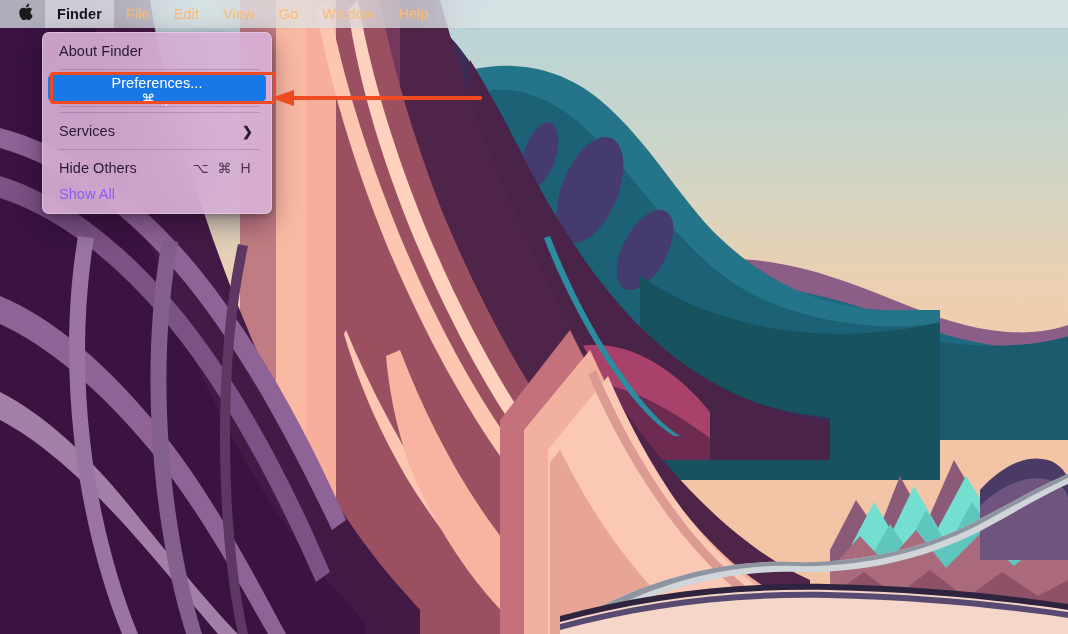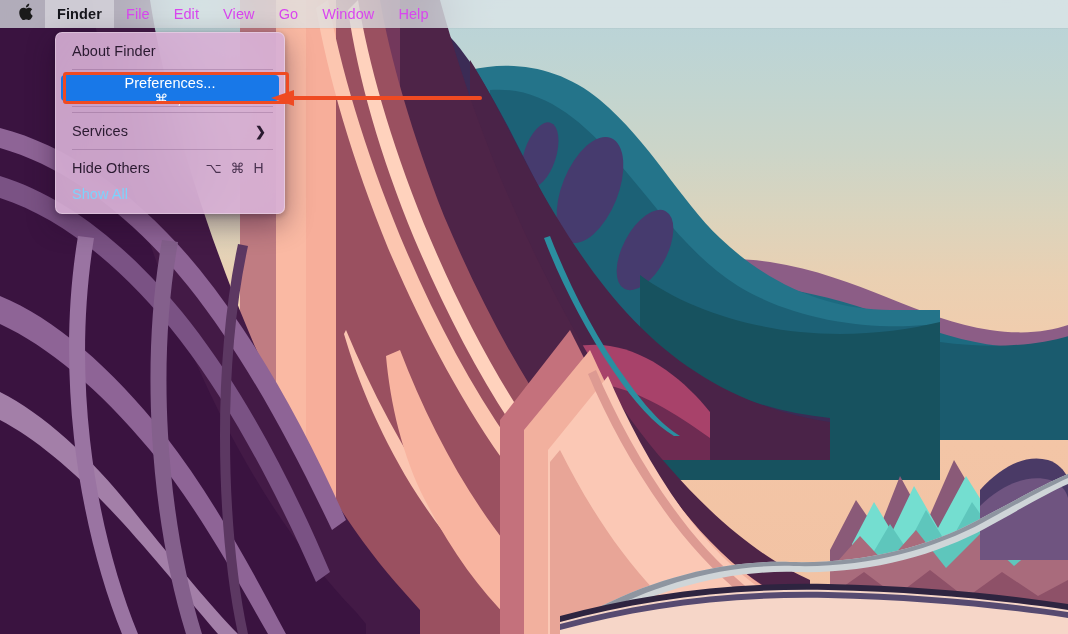--- a/index.html
+++ b/index.html
@@ -52,42 +52,42 @@
     z-index: 40;
     box-shadow: 0 0.5px 0 rgba(0,0,0,0.06);
   }
   #menubar-left { display: flex; align-items: center; height: 100%; }
   .mb-item {
     height: 100%;
     display: flex;
     align-items: center;
     padding: 0 12px;
     font-size: 14.5px;
-    color: #d946ef;
+    color: #fdba74;
     letter-spacing: 0.1px;
     white-space: nowrap;
   }
   .mb-item.apple { padding: 0 12px 0 5px; }
   .mb-item.active {
     background: rgba(255,255,255,0.38);
     font-weight: bold;
     color: #16161c;
   }
   .apple-glyph {
     font-size: 17px;
     line-height: 1;
     color: #1a1a1a;
     position: relative;
     top: -1px;
   }
 
   
   #finder-menu {
     position: absolute;
-    left: 55px;
+    left: 42px;
     top: 32px;
     width: 230px;
     padding: 5px 0 6px 0;
     box-sizing: border-box;
     background: rgba(216, 176, 214, 0.90);
     backdrop-filter: blur(40px);
     border-radius: 7px;
     border: 0.5px solid rgba(255,255,255,0.30);
     box-shadow: 0 10px 28px rgba(30, 8, 35, 0.42),
                 0 2px 6px rgba(30, 8, 35, 0.28);
@@ -108,21 +108,21 @@
     white-space: nowrap;
   }
   .menu-row .label { flex: 1 1 auto; letter-spacing: 0.05px; }
   .menu-row .shortcut {
     flex: 0 0 auto;
     color: #4a3250;
     font-size: 14px;
     letter-spacing: 2.5px;
     padding-right: 2px;
   }
-  .menu-row.disabled { color: #7dd3fc; }
+  .menu-row.disabled { color: #8b5cf6; }
   .menu-row.selected {
     background: #1878e8;
     color: #ffffff;
     flex-direction: column;
   }
   .menu-row.selected .shortcut { color: #ffffff; }
   .menu-row .submenu-arrow {
     flex: 0 0 auto;
     font-size: 13px;
     color: #2a1a30;

